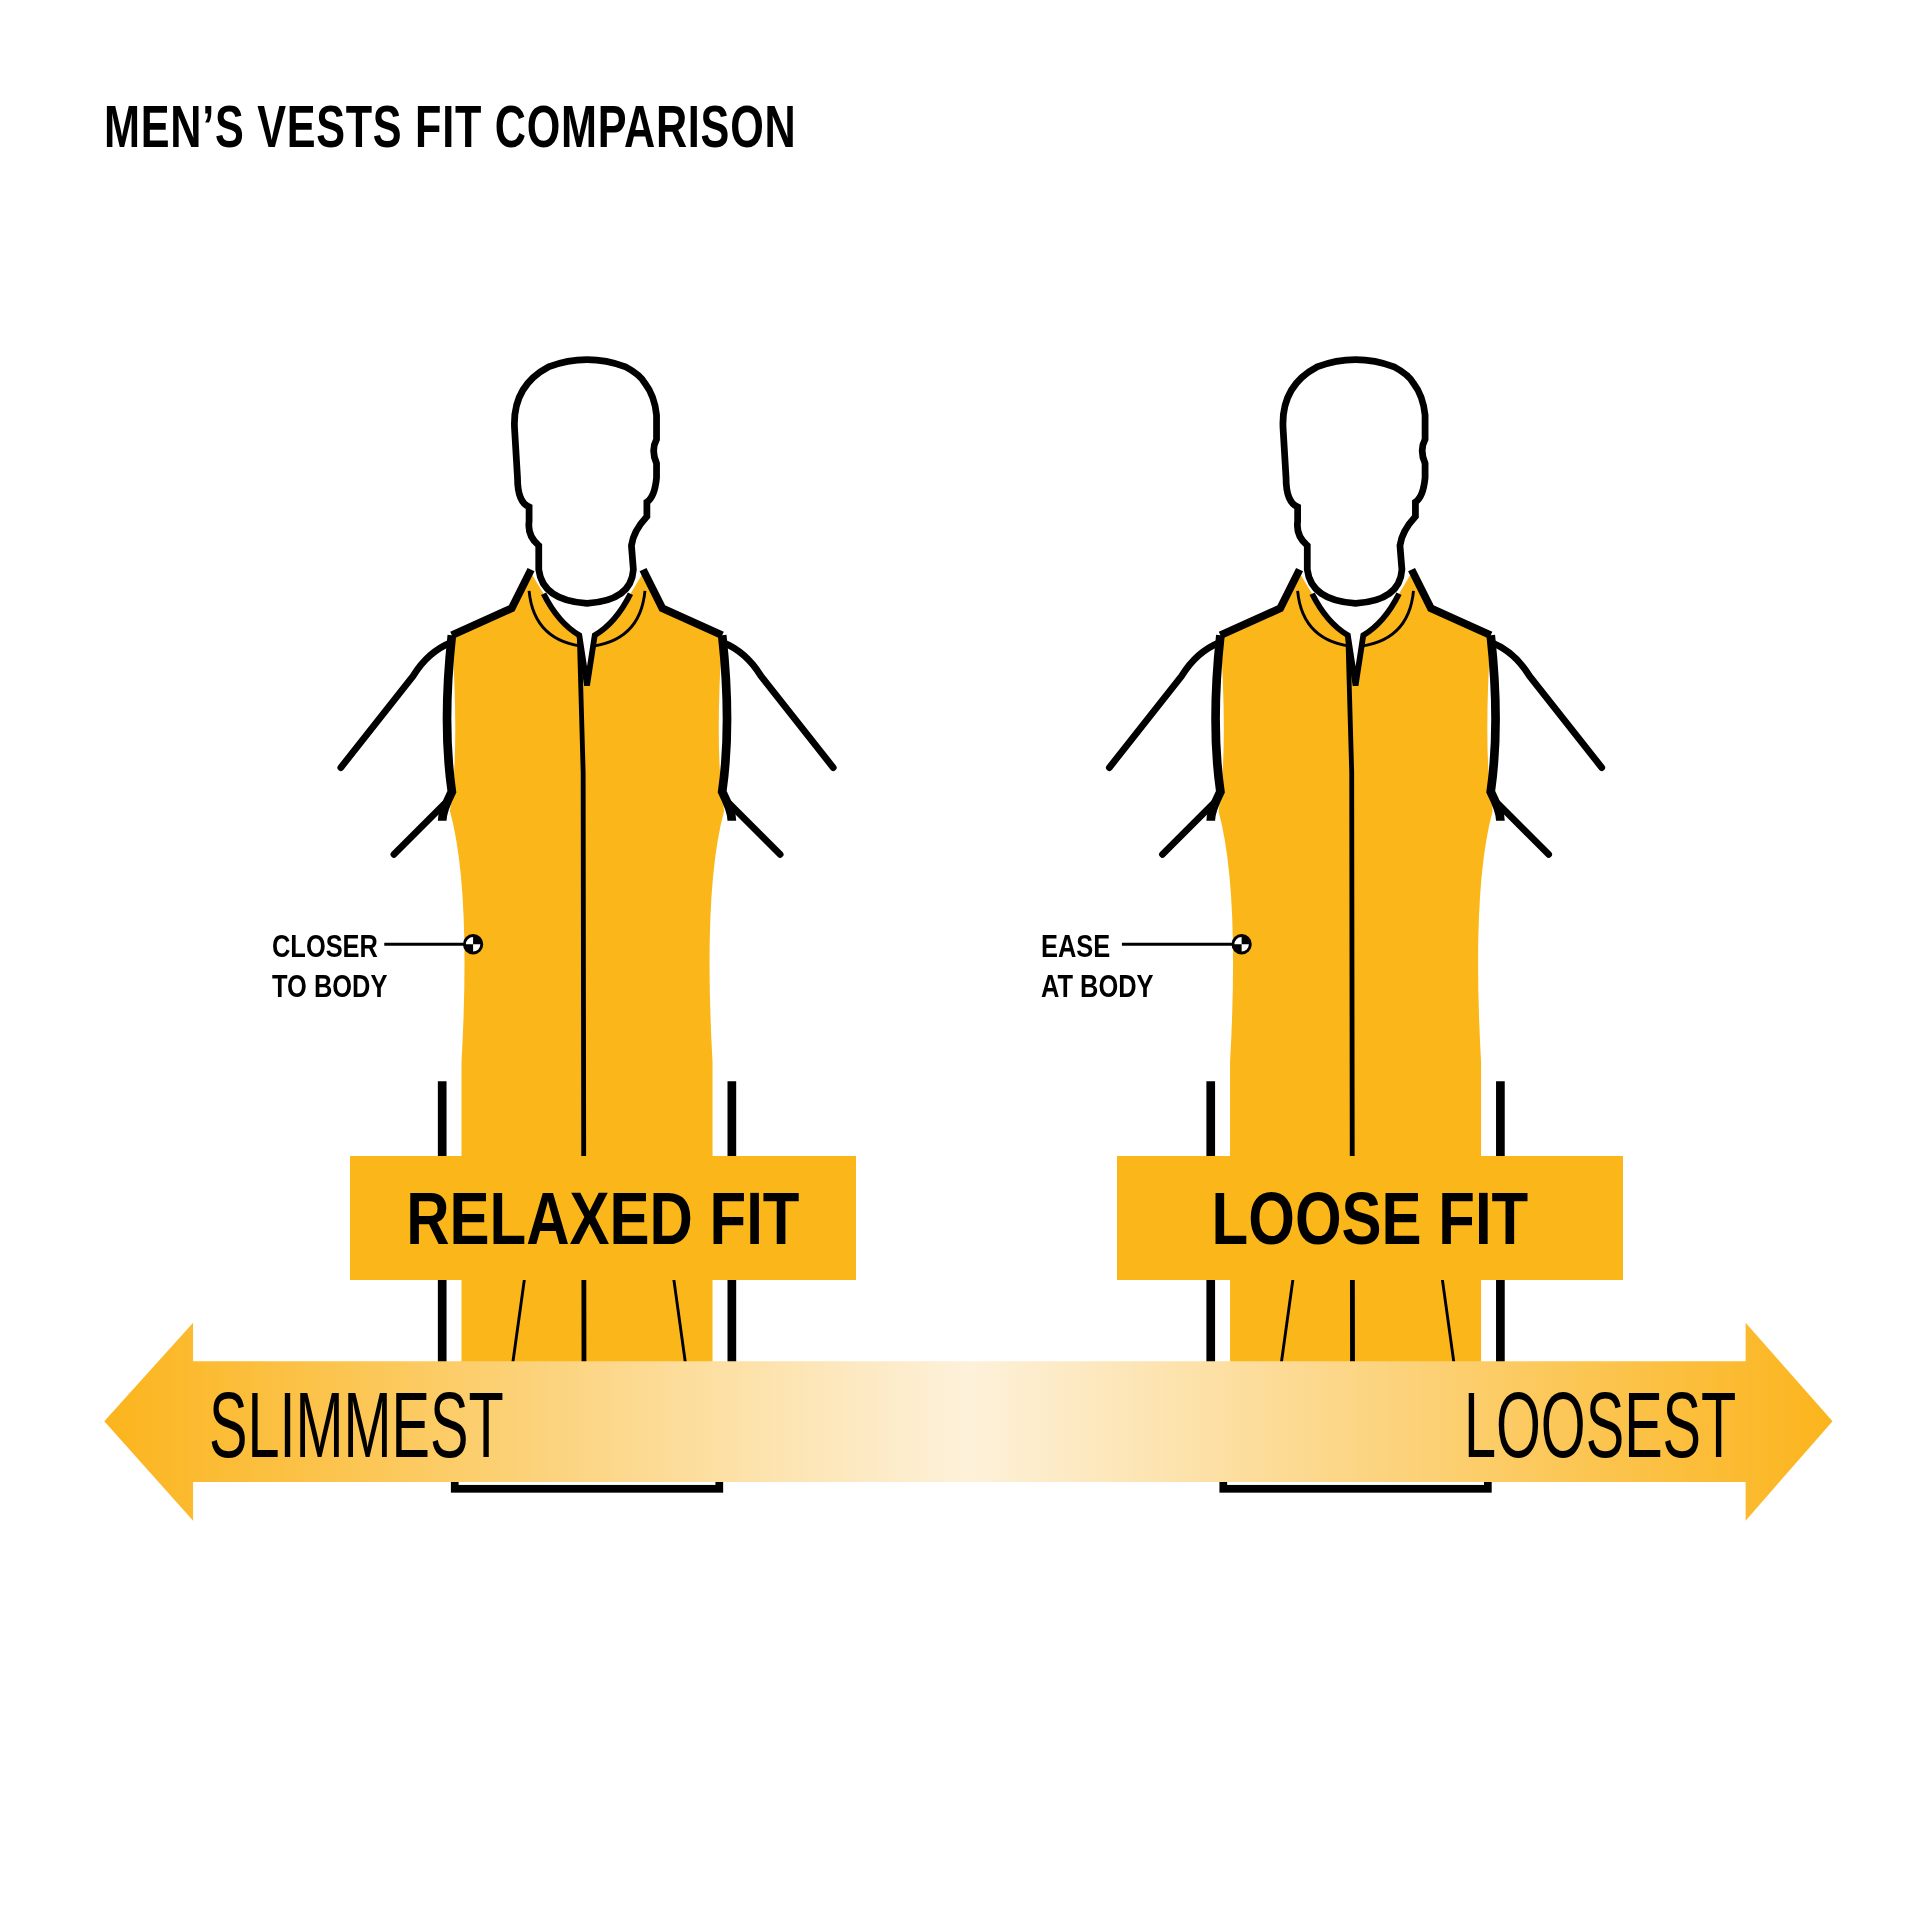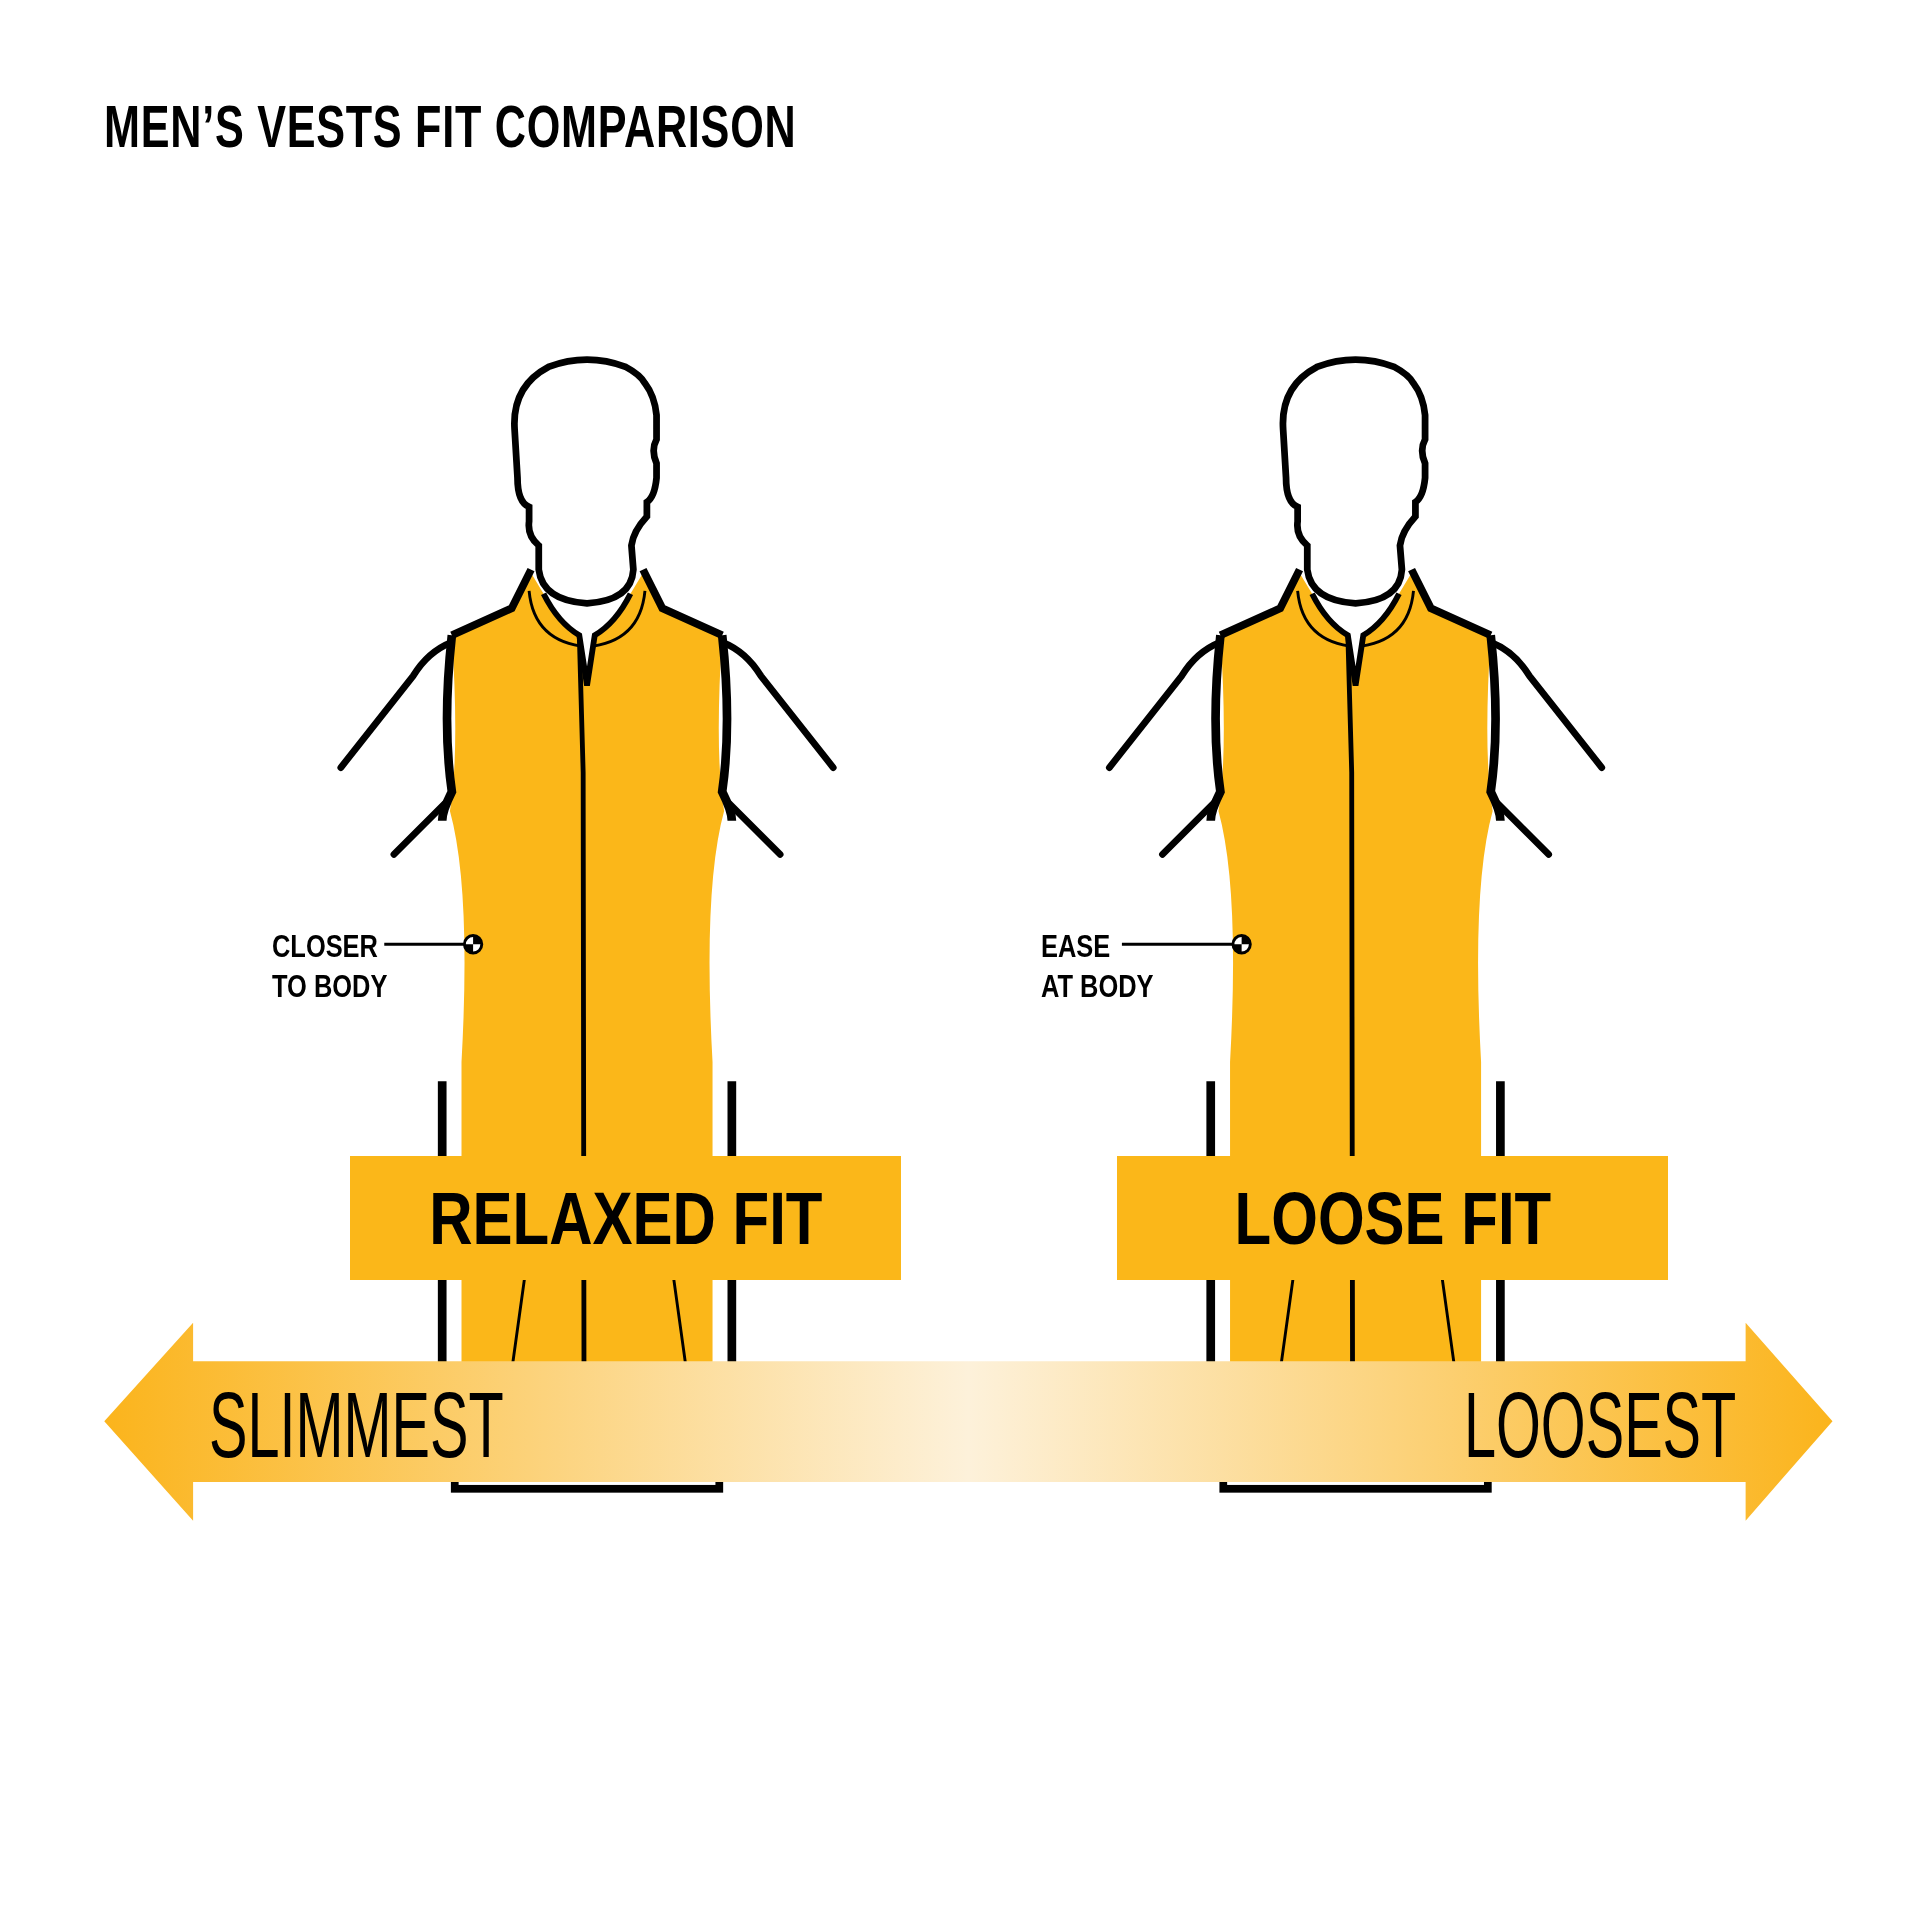--- a/index.html
+++ b/index.html
@@ -1,19 +1,19 @@
 <!DOCTYPE html>
 <html><head>
 <meta charset="utf-8">
 <style>
   html,body{margin:0;padding:0;background:#ffffff;}
   body{width:1931px;height:1931px;position:relative;overflow:hidden;font-family:"Liberation Sans",sans-serif;}
   .title{position:absolute;left:104px;top:97px;font-family:"Liberation Sans",sans-serif;font-weight:bold;font-size:60px;line-height:60px;color:#000;transform:scaleX(0.72);transform-origin:left top;letter-spacing:1px;white-space:nowrap;}
   svg.art{position:absolute;left:0;top:0;}
-  .fit-box{position:absolute;top:1156px;height:124px;width:551px;background:#fbb719;display:flex;align-items:center;justify-content:center;}
+  .fit-box{position:absolute;top:1156px;height:124px;width:506px;background:#fbb719;display:flex;align-items:center;justify-content:center;}
   .fit-box span{font-weight:bold;font-size:75px;color:#000;transform:scaleX(0.8);white-space:nowrap;}
   .callout{position:absolute;font-weight:bold;font-size:31px;line-height:40px;color:#000;transform:scaleX(0.82);transform-origin:left top;white-space:nowrap;}
   .arrow-label{position:absolute;top:1379px;font-size:93px;line-height:93px;color:#000;transform:scaleX(0.62);white-space:nowrap;font-weight:normal;}
 </style>
 </head>
 <body>
 
 <div class="title">MEN’S VESTS FIT COMPARISON</div>
 
 <svg class="art" width="1931" height="1931" viewBox="0 0 2000 2000">

